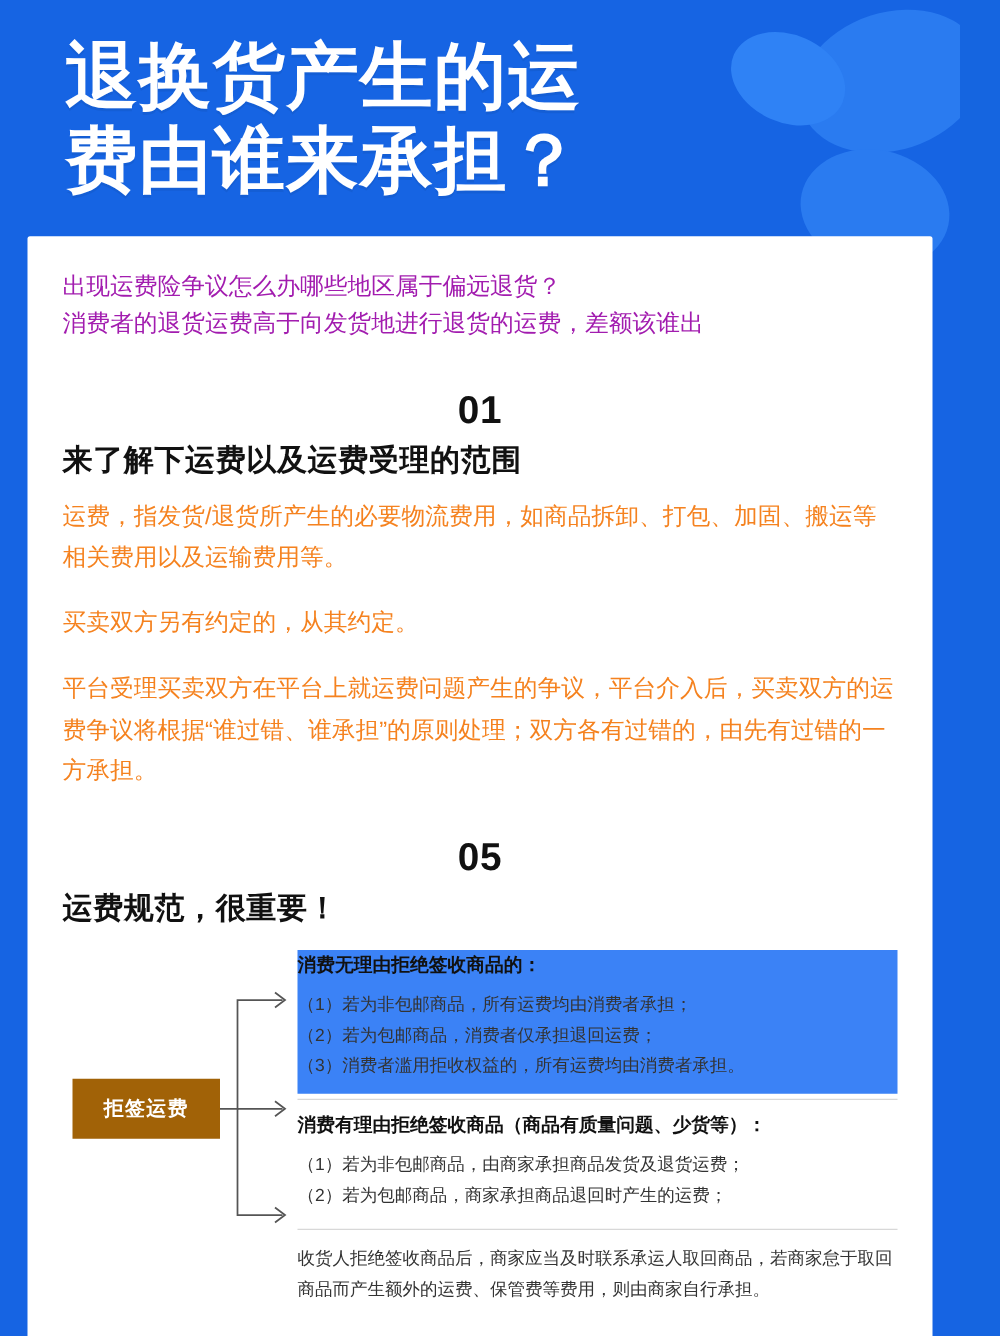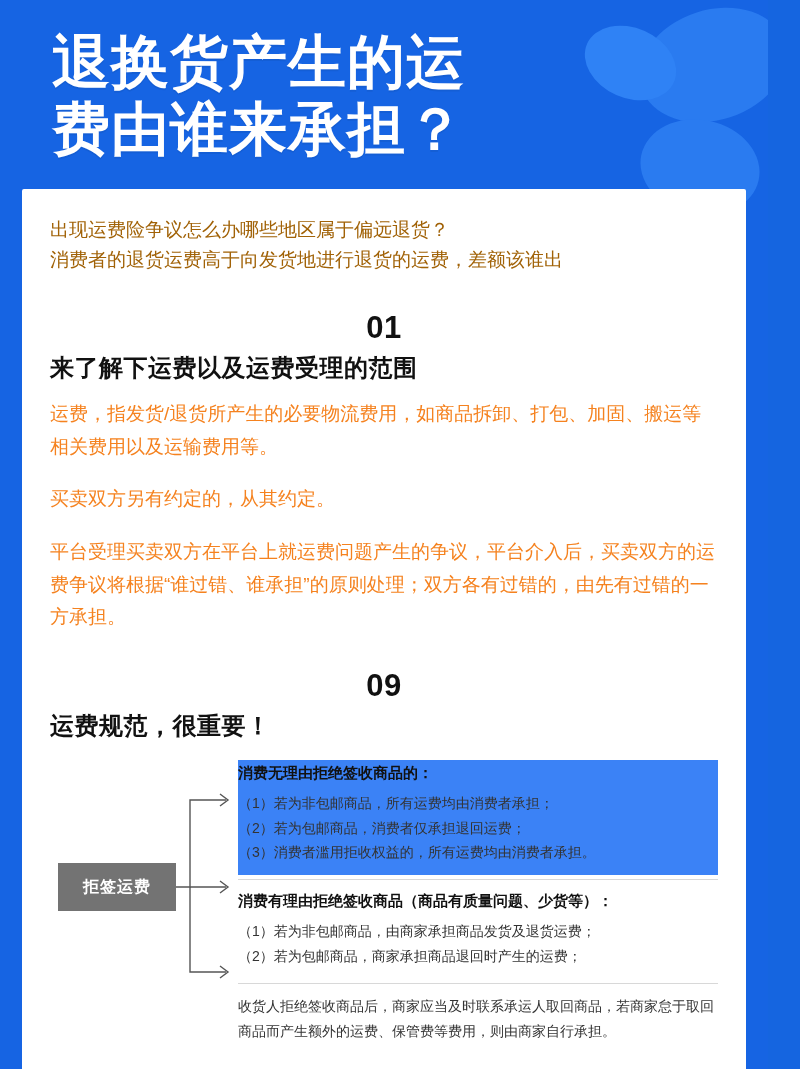--- a/index.html
+++ b/index.html
@@ -48,21 +48,21 @@
     position: relative;
     margin: 12px 22px 0 22px;
     background: #ffffff;
     border-radius: 2px;
     padding: 26px 28px 30px 28px;
     min-height: 830px;
     z-index: 2;
   }
 
   .subtitle {
-    color: #a16207;
+    color: #a21caf;
     font-size: 19px;
     line-height: 1.62;
     margin: 0 0 8px 0;
   }
   .subtitle .line { display: block; }
 
   .sec-num {
     color: #111111;
     font-size: 31px;
     font-weight: bold;
@@ -97,21 +97,21 @@
     width: 180px;
     position: relative;
     flex: 0 0 180px;
   }
   .node-box {
     position: absolute;
     left: 8px;
     top: 103px;
     width: 118px;
     height: 48px;
-    background: #737373;
+    background: #a16207;
     color: #ffffff;
     font-size: 16px;
     font-weight: bold;
     display: flex;
     align-items: center;
     justify-content: center;
     letter-spacing: 1px;
   }
   .connector {
     position: absolute;
@@ -174,21 +174,21 @@
       <span class="line">出现运费险争议怎么办哪些地区属于偏远退货？</span>
       <span class="line">消费者的退货运费高于向发货地进行退货的运费，差额该谁出</span>
     </p>
 
     <div class="sec-num">01</div>
     <div class="sec-title">来了解下运费以及运费受理的范围</div>
     <p class="para">运费，指发货/退货所产生的必要物流费用，如商品拆卸、打包、加固、搬运等相关费用以及运输费用等。</p>
     <p class="para">买卖双方另有约定的，从其约定。</p>
     <p class="para">平台受理买卖双方在平台上就运费问题产生的争议，平台介入后，买卖双方的运费争议将根据“谁过错、谁承担”的原则处理；双方各有过错的，由先有过错的一方承担。</p>
 
-    <div class="sec-num">09</div>
+    <div class="sec-num">05</div>
     <div class="sec-title">运费规范，很重要！</div>
 
     <div class="diagram">
       <div class="diagram-left">
         <div class="node-box">拒签运费</div>
         <svg class="connector" viewBox="0 0 54 235" preserveAspectRatio="none">
           <path d="M0 127 L14 127 L14 40 L50 40" fill="none" stroke="#555555" stroke-width="1.4"></path>
           <path d="M44 34 L52 40 L44 46" fill="none" stroke="#555555" stroke-width="1.4"></path>
           <path d="M14 127 L14 127 L50 127" fill="none" stroke="#555555" stroke-width="1.4"></path>
           <path d="M44 121 L52 127 L44 133" fill="none" stroke="#555555" stroke-width="1.4"></path>

